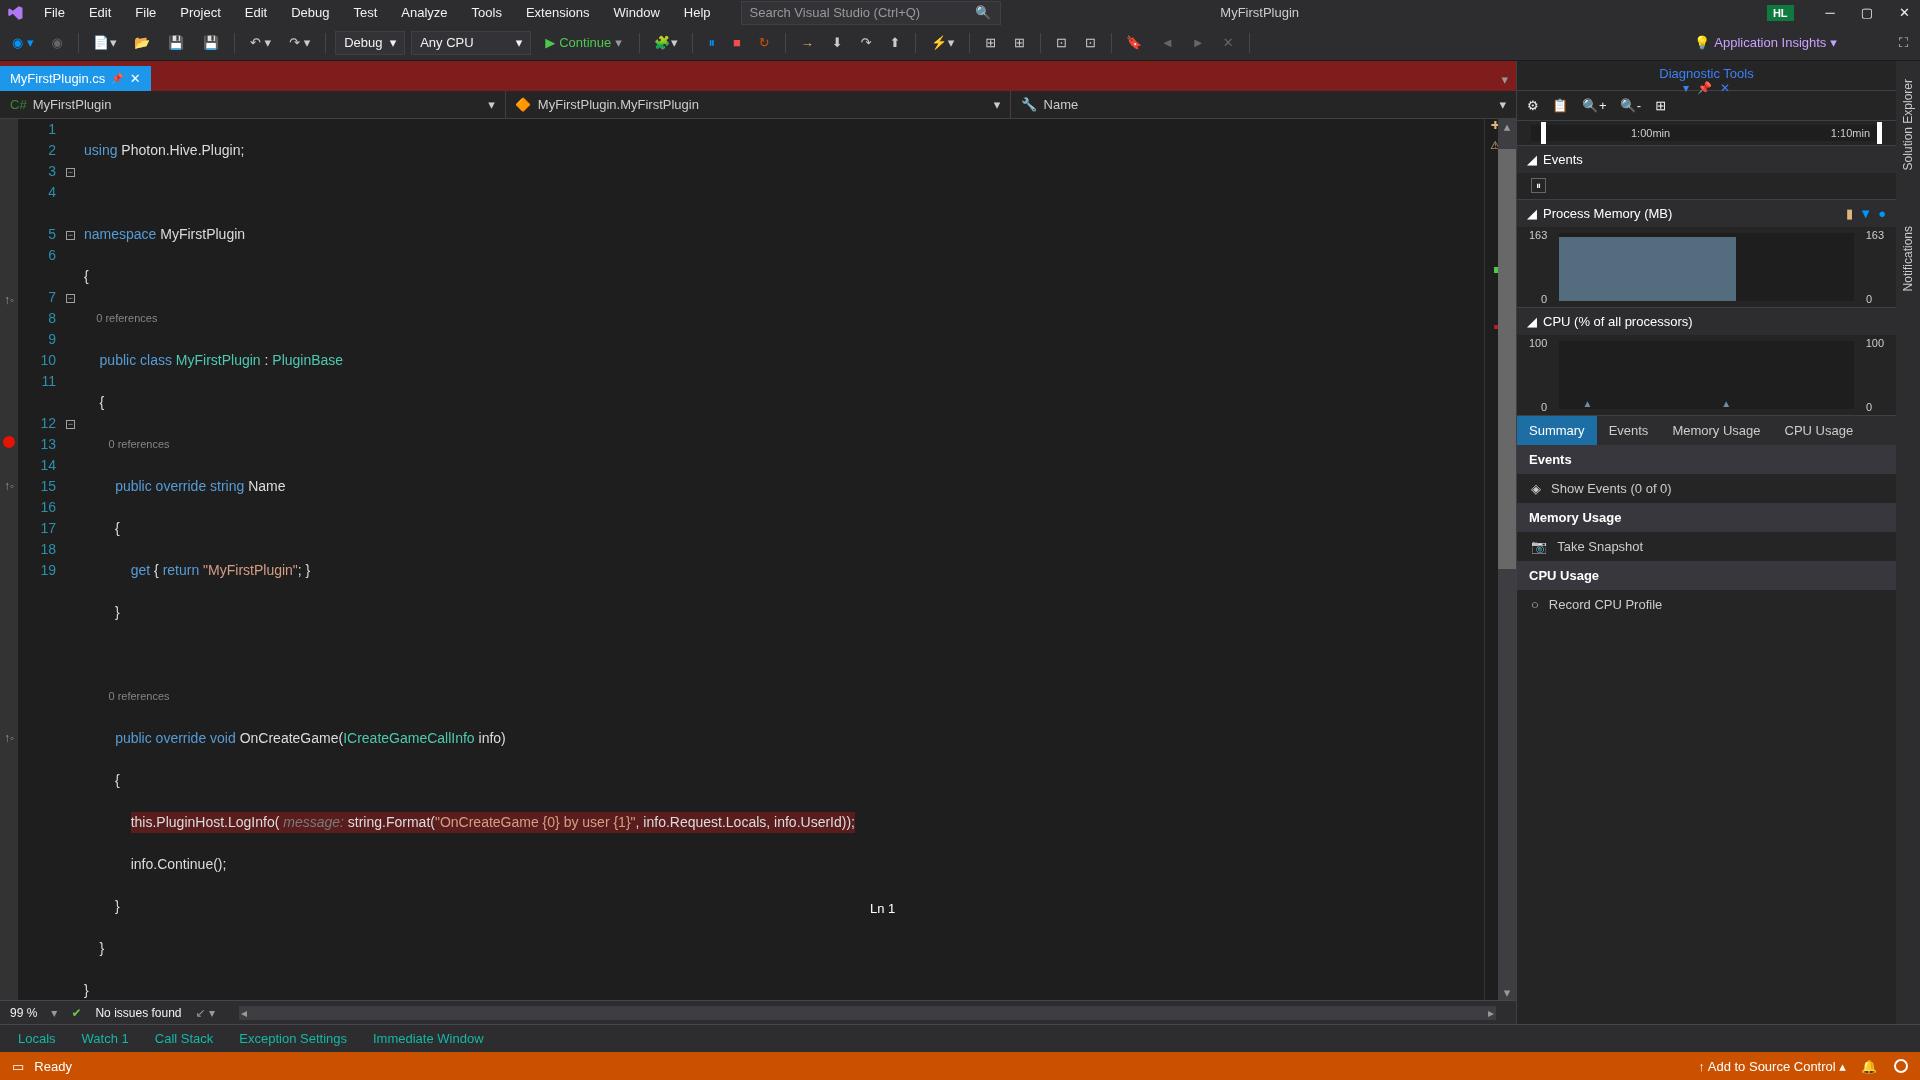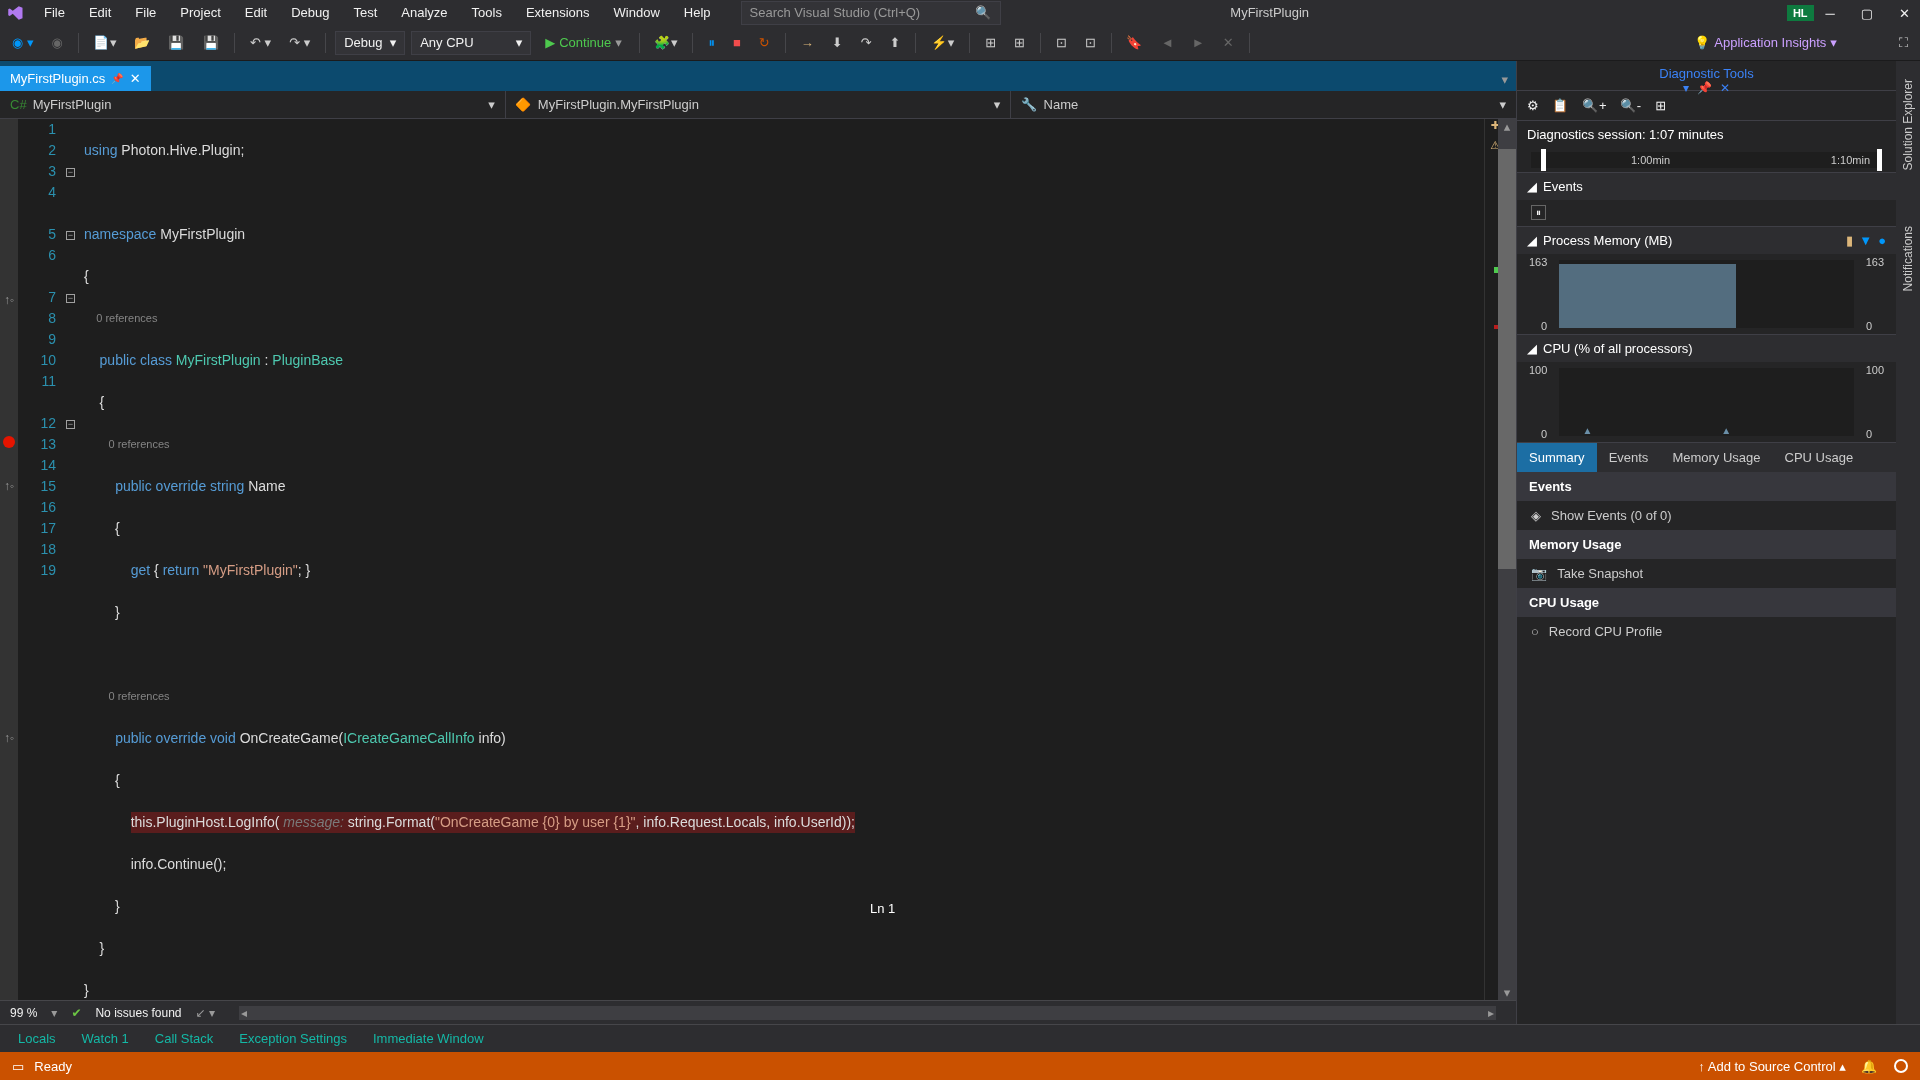--- a/index.html
+++ b/index.html
@@ -3,35 +3,35 @@
 <meta charset="utf-8">
 <style>
 * { margin: 0; padding: 0; box-sizing: border-box; font-family: 'Segoe UI', sans-serif; }
 body { background: #2d2d30; color: #f1f1f1; width: 1920px; height: 1080px; overflow: hidden; font-size: 13px; }
 .titlebar { height: 25px; background: #2d2d30; display: flex; align-items: center; padding: 0 6px; }
 .vs-logo { width: 18px; height: 18px; margin-right: 10px; display: flex; align-items: center; }
 .menu-items { display: flex; gap: 4px; }
 .menu-item { padding: 3px 10px; cursor: pointer; color: #f1f1f1; }
 .search-box { margin-left: 20px; background: #333337; border: 1px solid #3f3f46; padding: 2px 8px; width: 260px; height: 24px; color: #999; display: flex; align-items: center; justify-content: space-between; }
 .titlebar-center { flex: 1; text-align: center; color: #ccc; margin-left: -200px; }
-.titlebar-right { display: flex; align-items: flex-end; gap: 8px; margin-left: 48px; }
+.titlebar-right { display: flex; align-items: flex-start; gap: 28px; margin-left: 48px; }
 .user-badge { background: #0e7a3f; color: #fff; padding: 2px 6px; font-size: 11px; font-weight: bold; }
 .win-controls { display: flex; gap: 18px; color: #f1f1f1; }
 .win-btn { cursor: pointer; padding: 0 4px; }
 
 .toolbar { height: 36px; background: #2d2d30; border-bottom: 1px solid #1b1b1c; display: flex; align-items: center; padding: 0 6px; gap: 6px; }
 .tool-btn { padding: 4px 6px; cursor: pointer; color: #ccc; display: flex; align-items: center; }
 .tool-sep { width: 1px; height: 20px; background: #46464a; margin: 0 3px; }
 .tool-dropdown { background: #333337; border: 1px solid #3f3f46; padding: 2px 8px; color: #f1f1f1; min-width: 70px; height: 24px; display: flex; align-items: center; justify-content: space-between; }
 .continue-btn { color: #4ec94e; display: flex; align-items: center; gap: 4px; padding: 2px 8px; }
 .app-insights { color: #cba0ff; display: flex; align-items: center; gap: 4px; margin-left: auto; margin-right: 20px; }
 
 .workspace { display: flex; height: calc(100% - 25px - 36px - 28px - 28px); }
 .editor-area { flex: 1; display: flex; flex-direction: column; background: #1e1e1e; }
-.tab-bar { height: 30px; background: #0c4a6e; display: flex; align-items: flex-end; position: relative; }
+.tab-bar { height: 30px; background: #7f1d1d; display: flex; align-items: flex-end; position: relative; }
 .tab { background: #1c97ea; color: #fff; padding: 5px 10px; display: flex; align-items: center; gap: 6px; font-size: 13px; }
 .tab-pin { font-size: 10px; }
 .tab-close { font-size: 13px; cursor: pointer; }
 .tab-overflow { margin-left: auto; padding: 4px 8px; color: #999; }
 
 .nav-bar { height: 28px; background: #252526; display: flex; border-bottom: 1px solid #3f3f46; }
 .nav-item { flex: 1; padding: 4px 10px; border-right: 1px solid #3f3f46; display: flex; align-items: center; gap: 6px; color: #ccc; }
 .nav-item:last-child { border-right: none; }
 
 .code-container { flex: 1; display: flex; overflow: hidden; position: relative; }
@@ -315,21 +315,20 @@
         <span>✕</span>
       </div>
     </div>
     <div class="diag-toolbar">
       <span>⚙</span>
       <span>📋</span>
       <span>🔍+</span>
       <span>🔍-</span>
       <span>⊞</span>
     </div>
-    <div class="diag-session">Diagnostics session: 1:07 minutes</div>
     <div class="diag-timeline">
       <div class="timeline-track">
         <div class="timeline-handle" style="left:10px"></div>
         <div class="timeline-label" style="left:100px">1:00min</div>
         <div class="timeline-label" style="right:12px">1:10min</div>
         <div class="timeline-handle" style="right:0"></div>
       </div>
     </div>
     <div class="diag-section-hdr">
         <span>◢</span>

